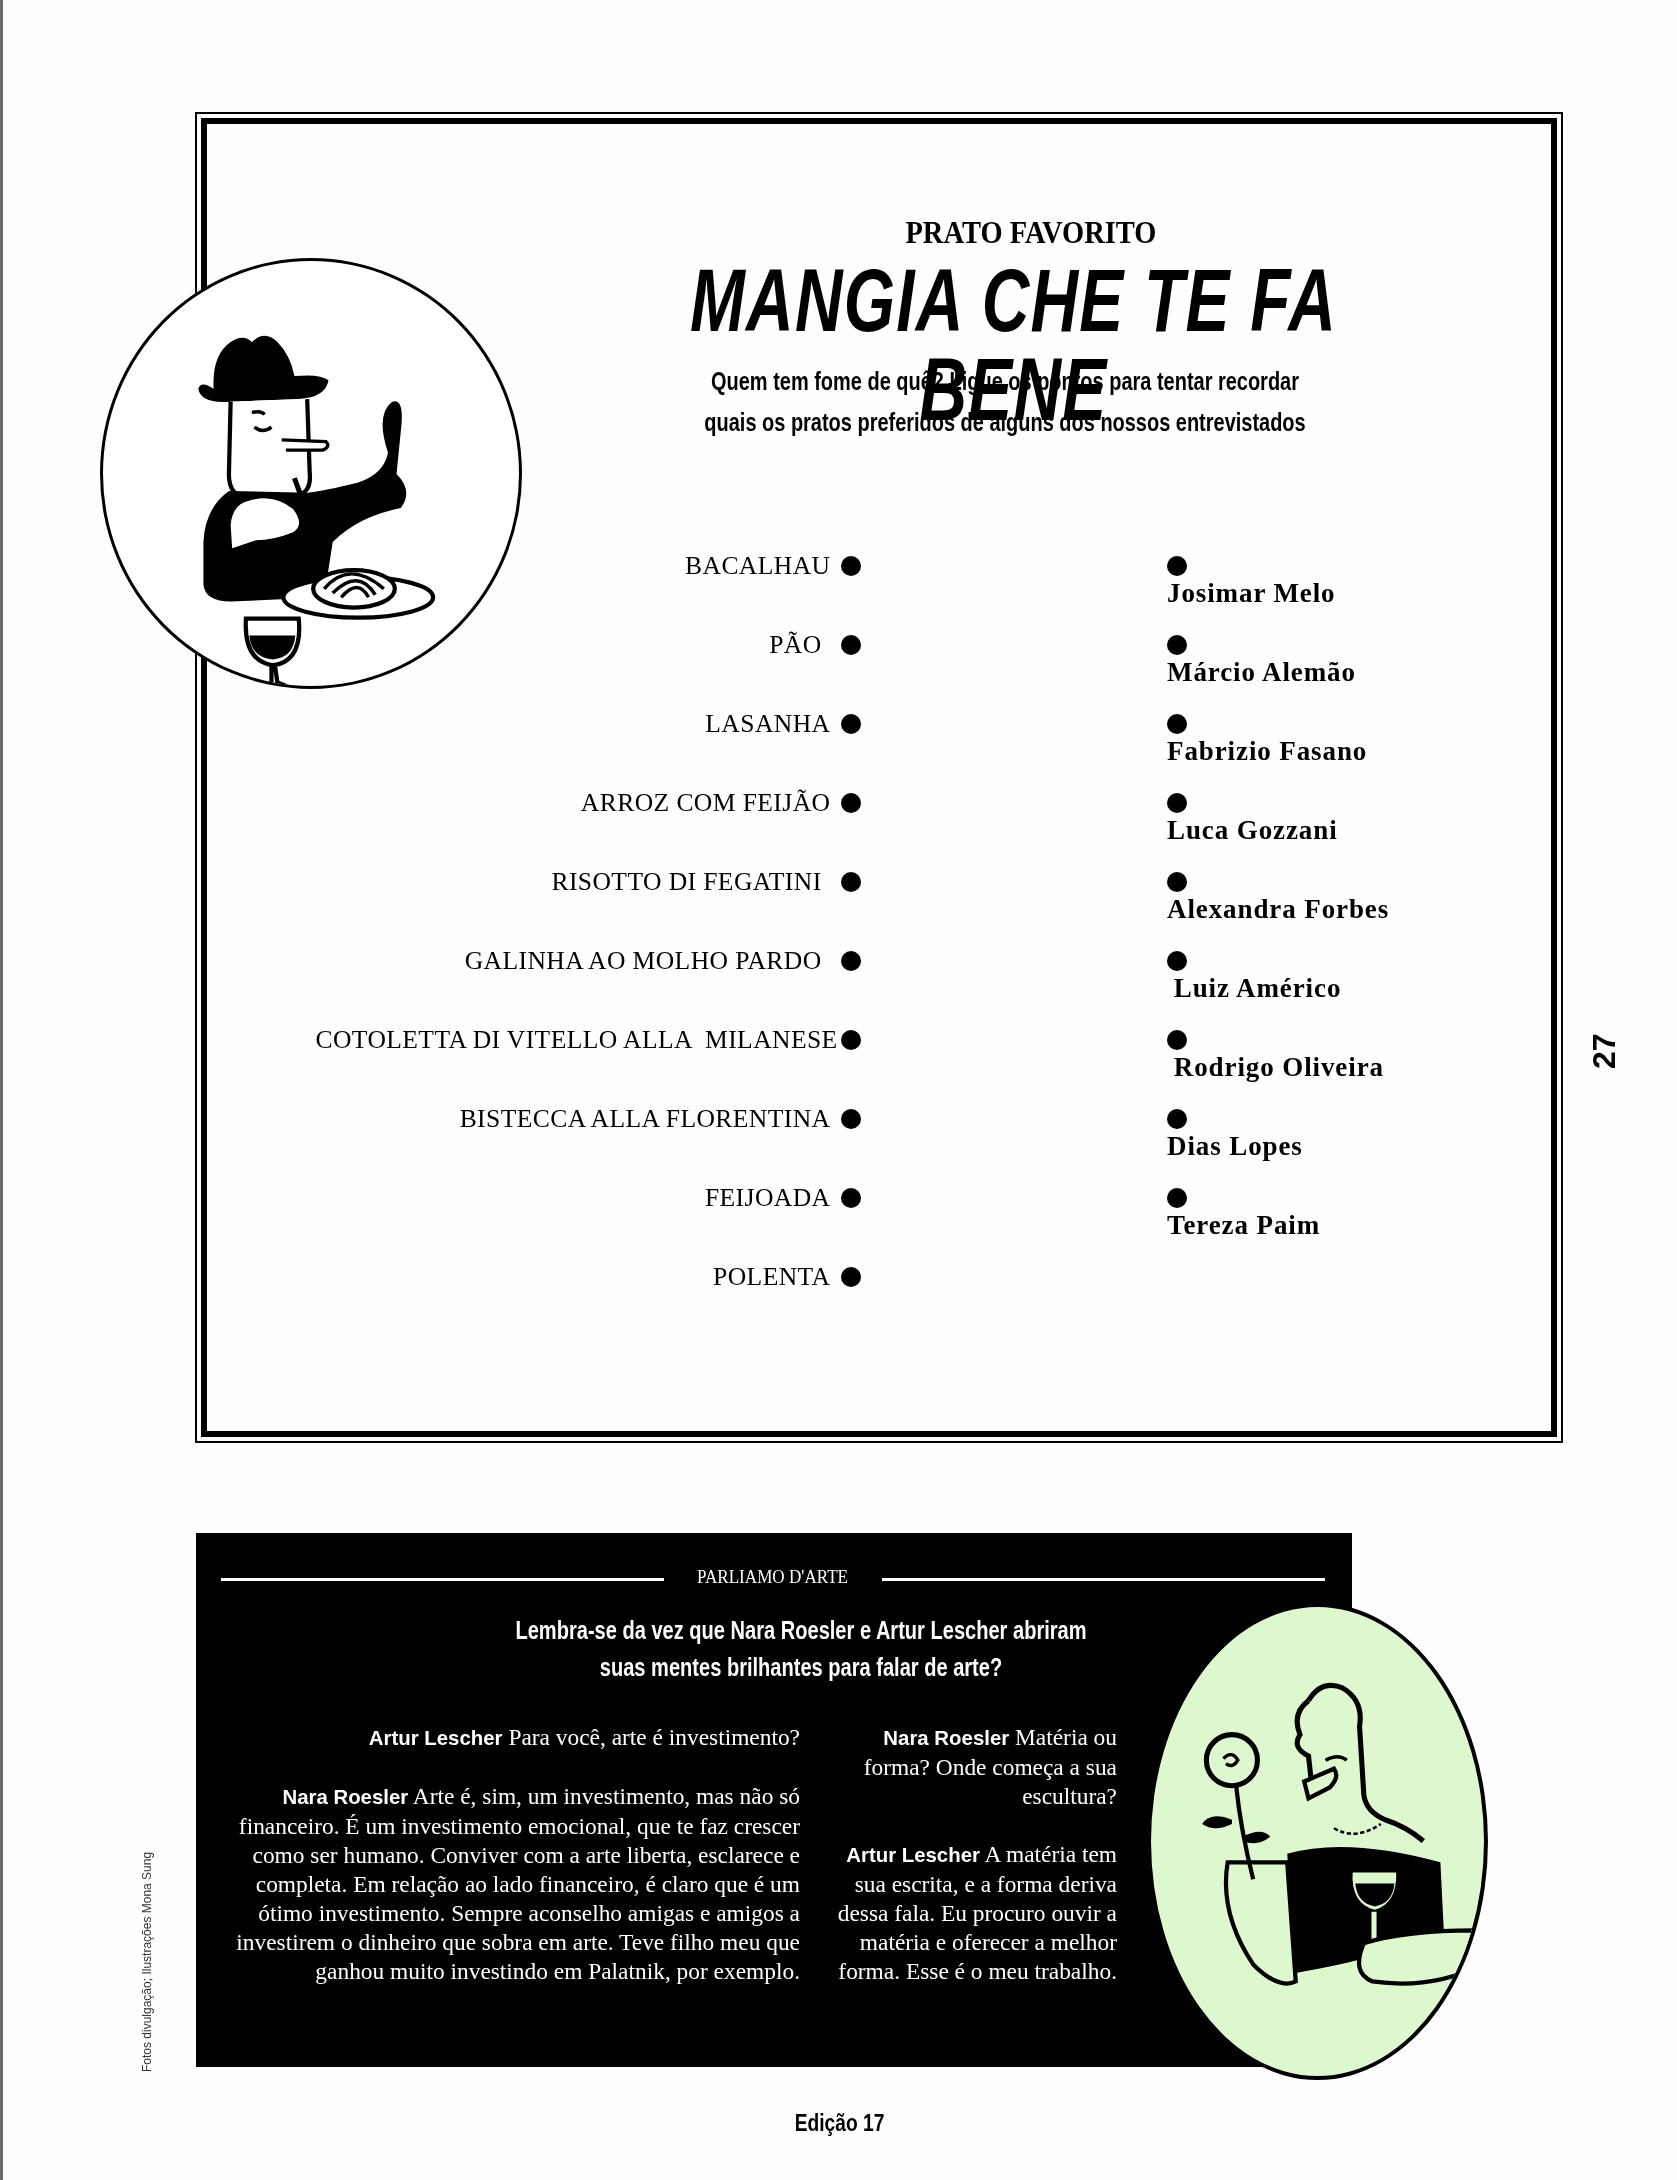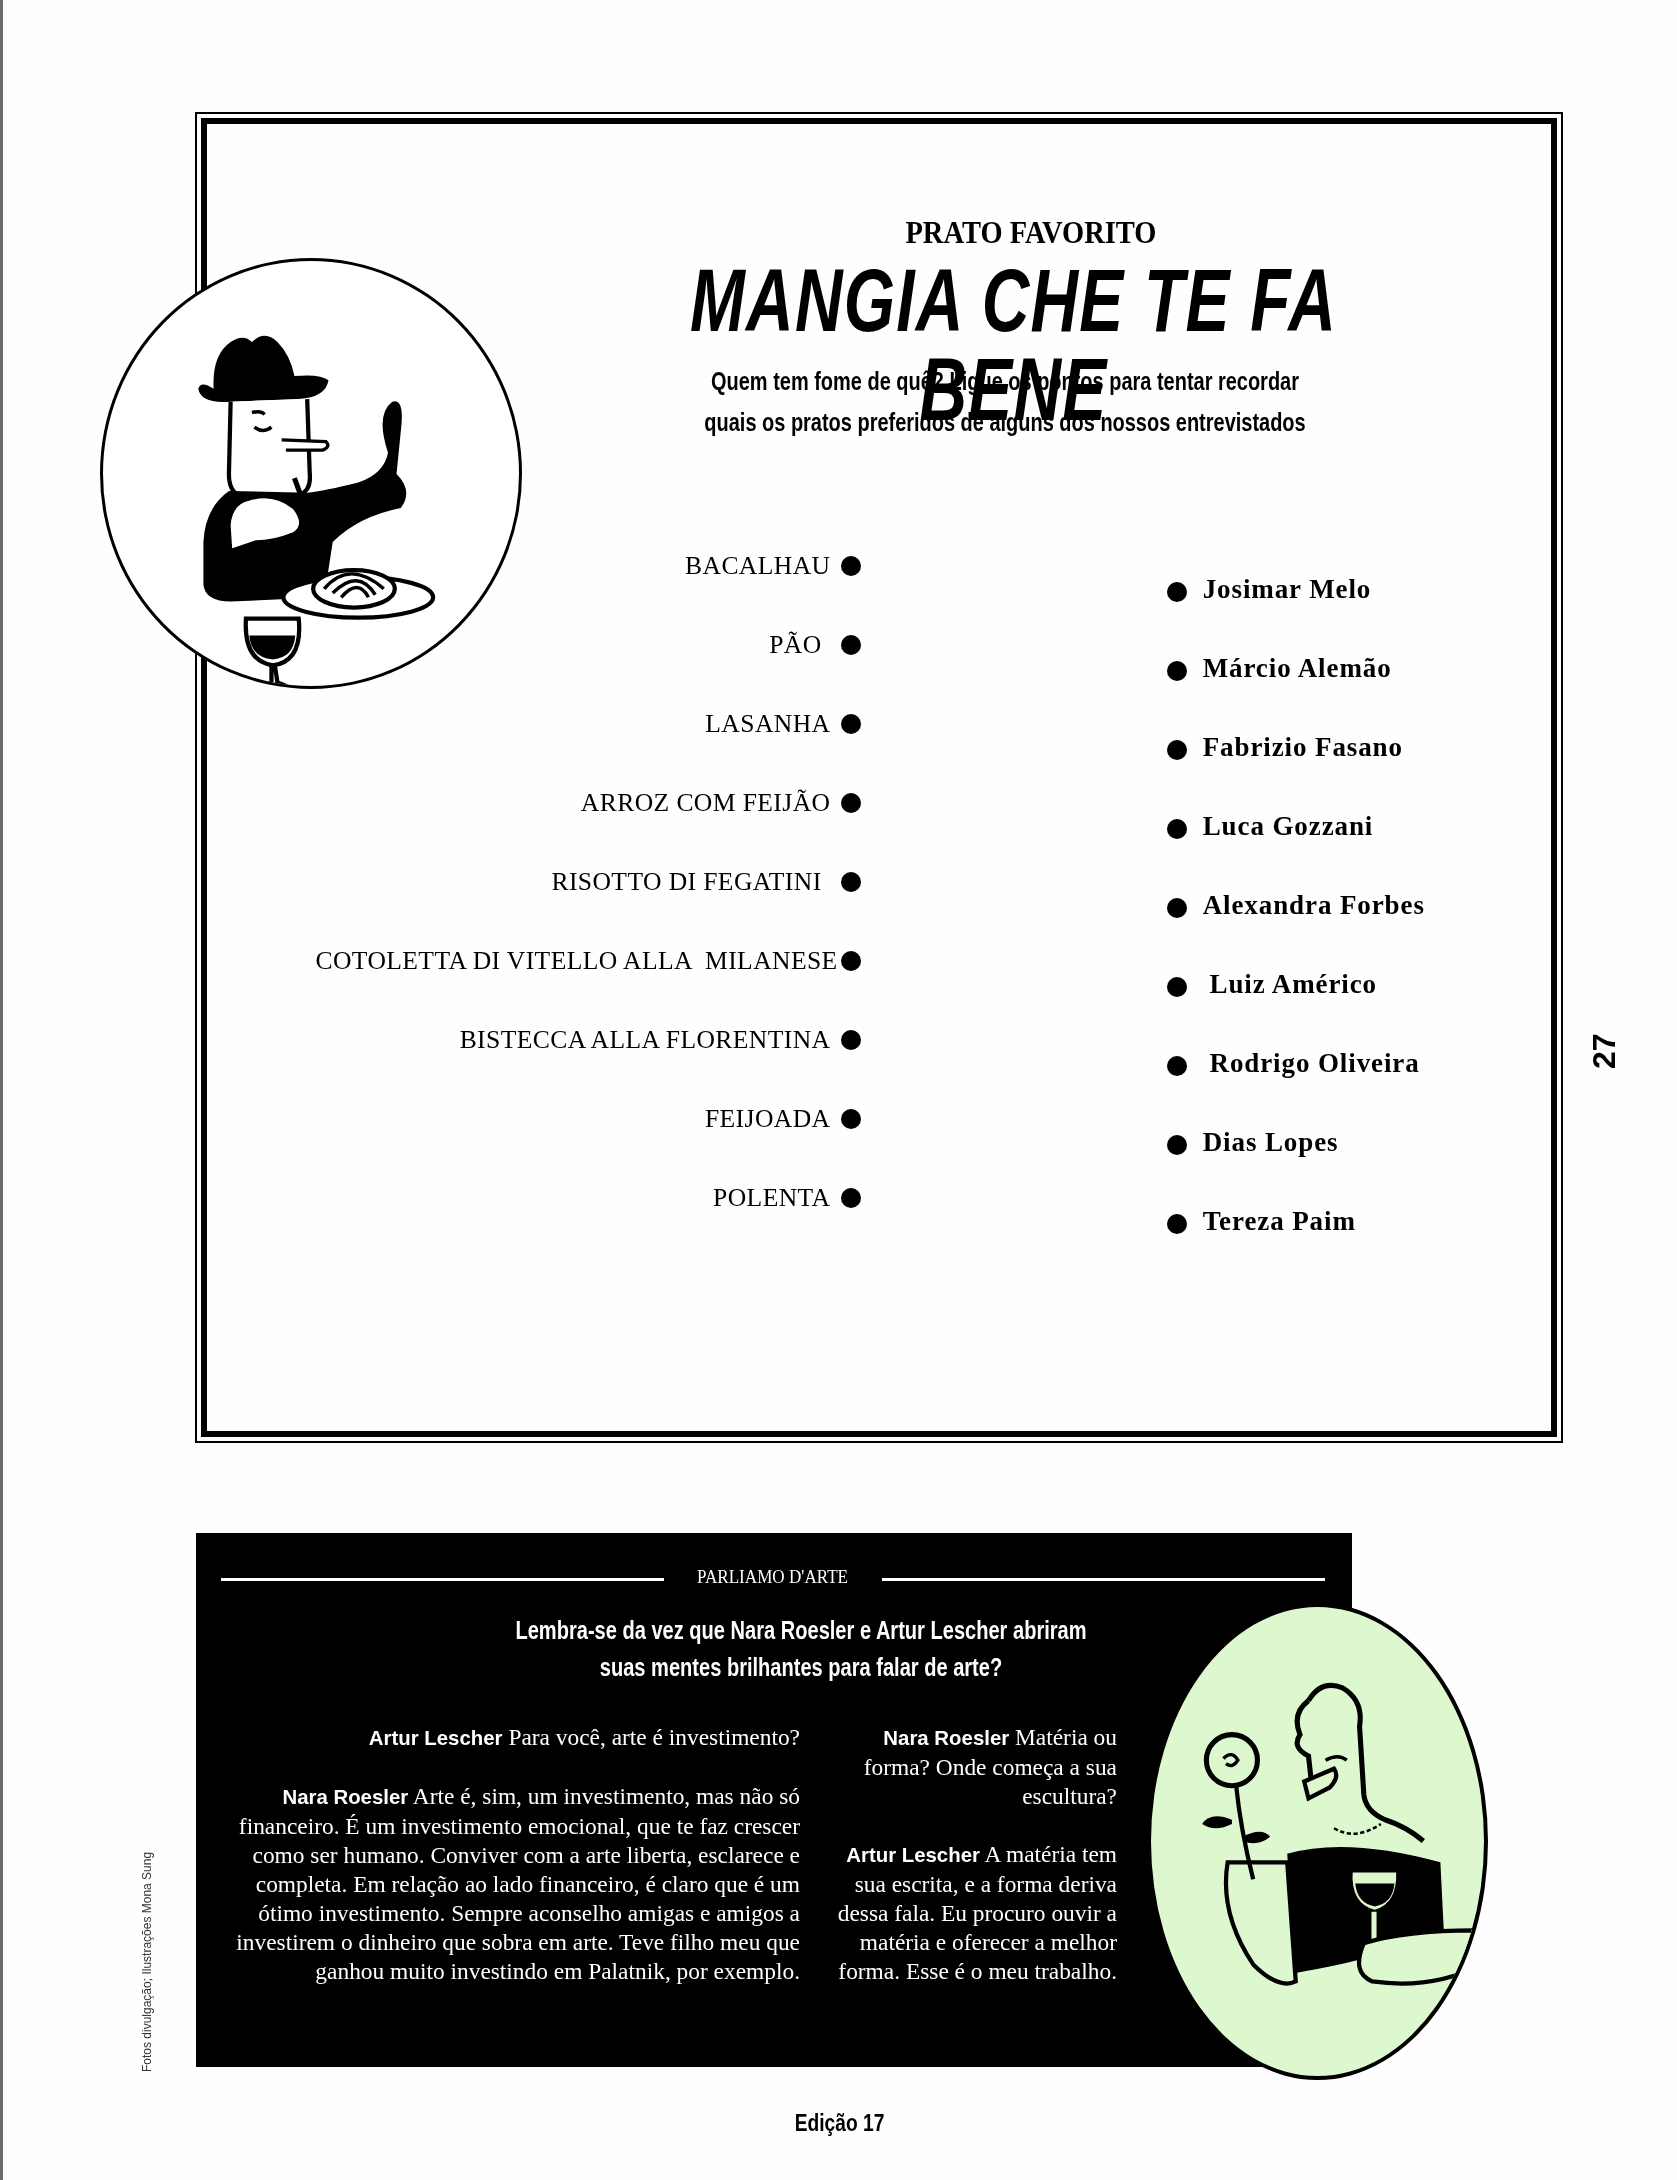--- a/index.html
+++ b/index.html
@@ -49,21 +49,21 @@
   .dish-row {
     height: 79px; display: flex; justify-content: flex-end; align-items: flex-start;
   }
   .dish-label {
     font-size: 25.6px; line-height: 34px; letter-spacing: 0.4px; text-align: center;
     margin-right: 10.2px;
   }
   .dot { width: 20.4px; height: 20.4px; background: #000; border-radius: 50%; margin-top: 6.8px; flex: none; }
 
   .name-list { position: absolute; left: 1167px; width: 426px; top: 549px; }
-  .name-row { height: 79px; display: flex; align-items: center; }
+  .name-row { height: 79px; display: flex; align-items: flex-start; flex-direction: column; }
   .name-row .dot { margin-right: 15.3px; margin-left: 0; }
   .name-label {
     font-size: 27px; line-height: 34px; font-weight: bold; letter-spacing: 0.9px;
     font-family: "Liberation Serif", serif;
   }
   .name-label.indent { padding-left: 6.8px; }
 
   .page-number {
     position: absolute; left: 1586px; top: 1069px; font-family: "Liberation Sans", sans-serif;
     font-weight: bold; font-size: 32px; transform: rotate(-90deg); transform-origin: left top;
@@ -162,20 +162,24 @@
     </div>
   <div class="dish-row">
       <span class="dish-label">ARROZ COM FEIJÃO</span>
       <span class="dot"></span>
     </div>
   <div class="dish-row">
       <span class="dish-label" style="margin-right:19px">RISOTTO DI FEGATINI</span>
       <span class="dot"></span>
     </div>
   <div class="dish-row">
+      <span class="dish-label" style="margin-right:19px">GALINHA AO MOLHO PARDO</span>
+      <span class="dot"></span>
+    </div>
+  <div class="dish-row">
       <span class="dish-label" style="margin-right:3px;white-space:pre">COTOLETTA DI VITELLO ALLA  MILANESE</span>
       <span class="dot"></span>
     </div>
   <div class="dish-row">
       <span class="dish-label">BISTECCA ALLA FLORENTINA</span>
       <span class="dot"></span>
     </div>
   <div class="dish-row">
       <span class="dish-label">FEIJOADA</span>
       <span class="dot"></span>

